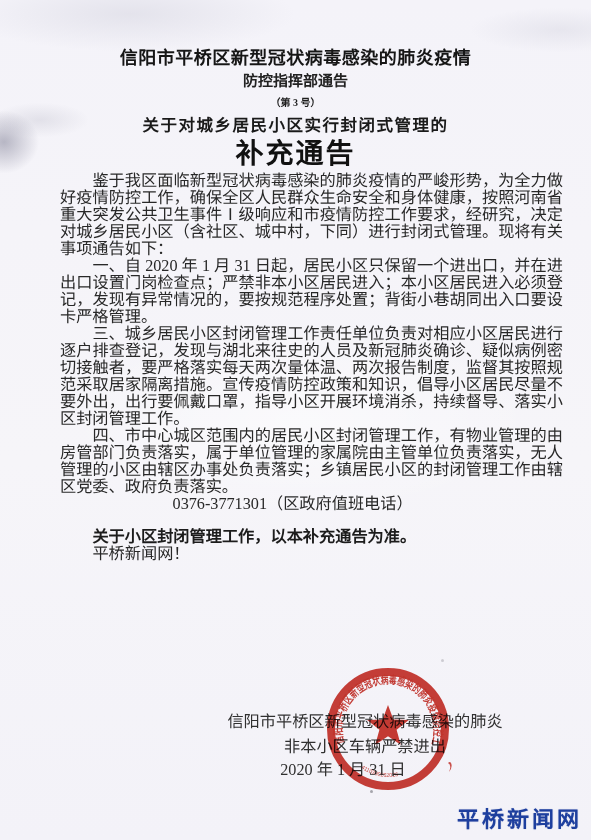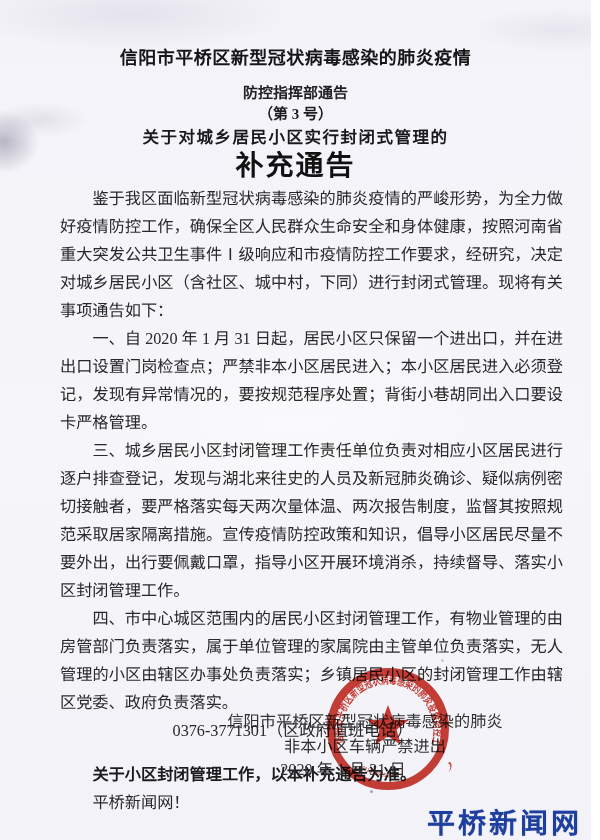--- a/index.html
+++ b/index.html
@@ -16,53 +16,53 @@
       radial-gradient(ellipse 120px 30px at 560px 30px, rgba(190,190,205,.25), transparent 75%),
       radial-gradient(ellipse 300px 120px at 300px 420px, rgba(255,255,255,.5), transparent 80%),
       linear-gradient(#f4f3f9, #f6f5f9 55%, #f3f2f8);
   }
   .header{ padding-top:46px; text-align:center; }
   .h-org{
     font-family:"Liberation Sans", sans-serif;
     font-weight:bold; font-size:18px; line-height:24px;
     letter-spacing:.5px; color:#161616;
   }
-  .h-sub{ font-size:15px; line-height:22px; margin-top:12px; font-weight:bold; color:#222;}
-  .h-no{ font-size:15px; line-height:21px; font-weight:bold; color:#1d1d1d; }
+  .h-sub{ font-size:15px; line-height:22px; margin-top:0; font-weight:bold; color:#222;}
+  .h-no{ font-size:10px; line-height:21px; font-weight:bold; color:#1d1d1d; }
   .h-subject{ font-size:16.5px; line-height:23px; font-weight:bold; letter-spacing:1.5px; color:#1a1a1a; margin-top:1px;text-align:center;}
   .h-title{
     font-family:"Liberation Sans", sans-serif;
     font-size:28px; line-height:33px; font-weight:bold; color:#111;
     letter-spacing:2px;
   }
   .body-text{
     margin-top:3px;
     padding:0 28px 0 60px;
-    font-size:16.2px; line-height:28px;
+    font-size:16.2px; line-height:17px;
     text-align:justify;
     color:#282828;
   }
   .body-text p{ margin:0; text-indent:2em; }
   .body-text p.hotline2{ text-indent:6.95em; }
   .body-text p.bold-note{ font-weight:bold; color:#1c1c1c;margin-top:16px; }
   .signature{
     position:absolute; top:712px; left:198px; width:334px;
     text-align:center; font-size:16.2px; line-height:20px; color:#303030;
   }
   .signature .sig2{ margin-top:5px; }
   .signature .sig3{ margin-top:3px; transform:translateX(-22px); }
   .seal{
     position:absolute; left:321px; top:663px;
     width:134px; height:134px;
     mix-blend-mode:multiply; opacity:.92;
     pointer-events:none;
   }
   .watermark{
     position:absolute; top:801px; right:9px;
-    font-size:28px; font-weight:bold; letter-spacing:3px;
+    font-size:22px; font-weight:bold; letter-spacing:3px;
     color:#1e3f9e;
     font-family:"Liberation Serif", serif;
     text-shadow:0 0 1px rgba(30,63,158,.4);
   }
   .speck{ position:absolute; width:3px; height:3px; border-radius:50%; background:rgba(70,70,80,.45);}
 </style>
 </head>
 <body>
 
 <div class="page">

